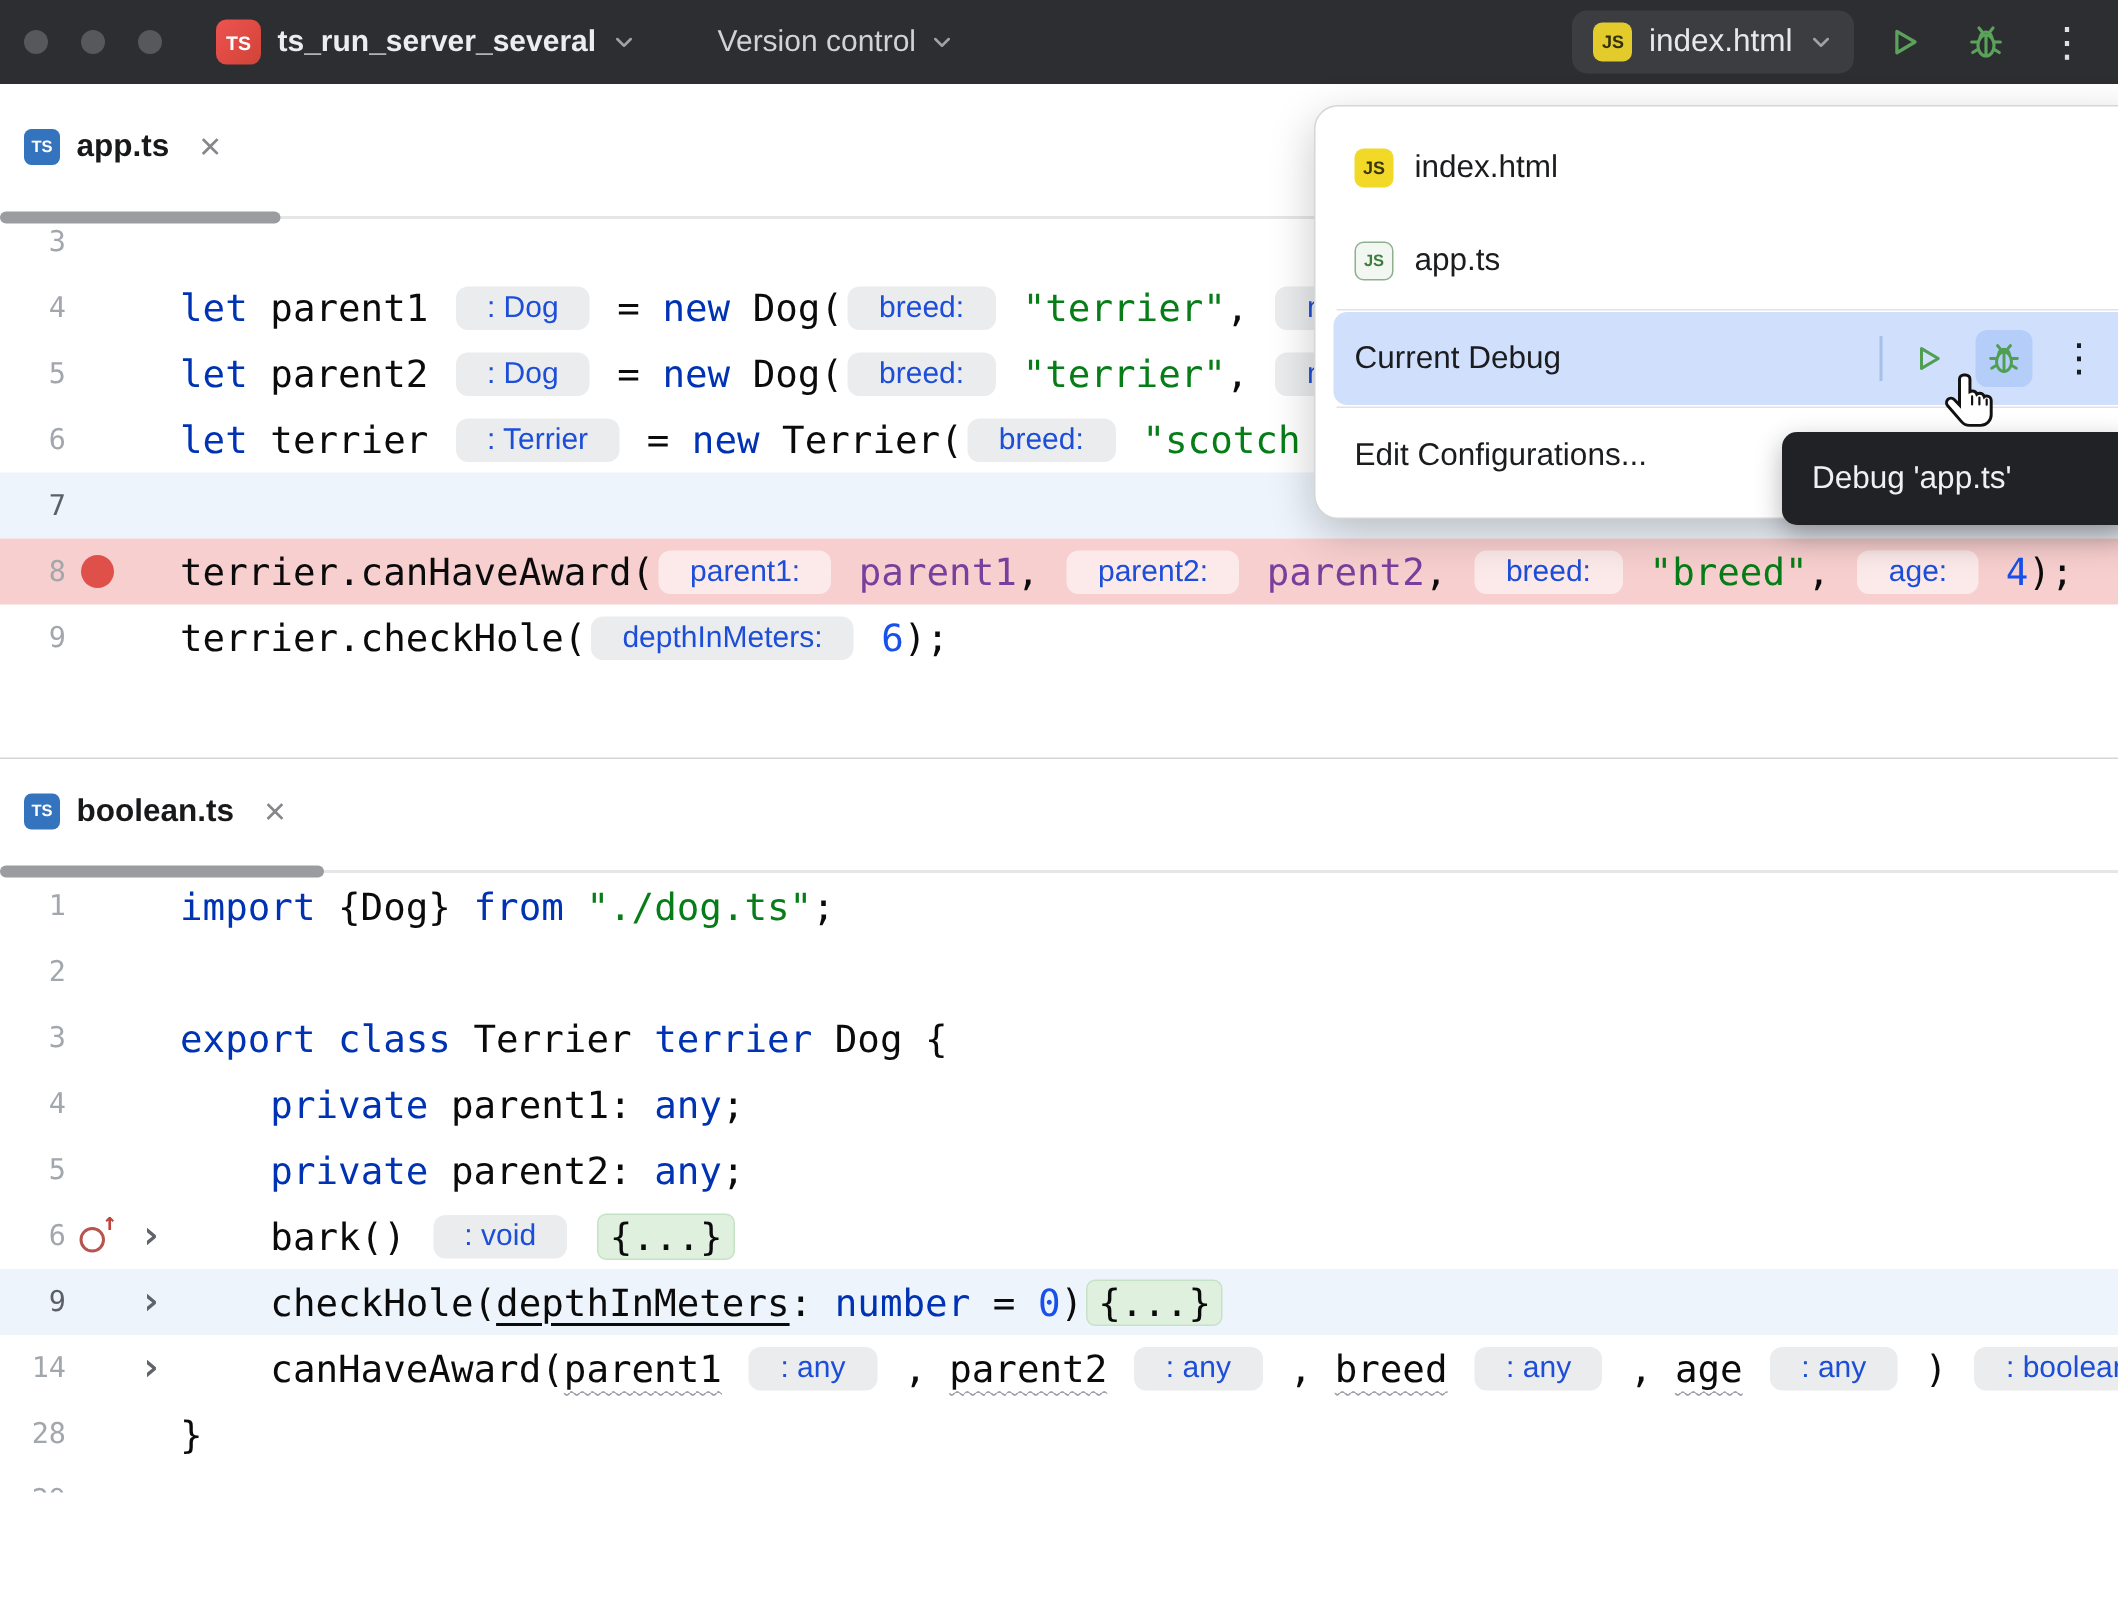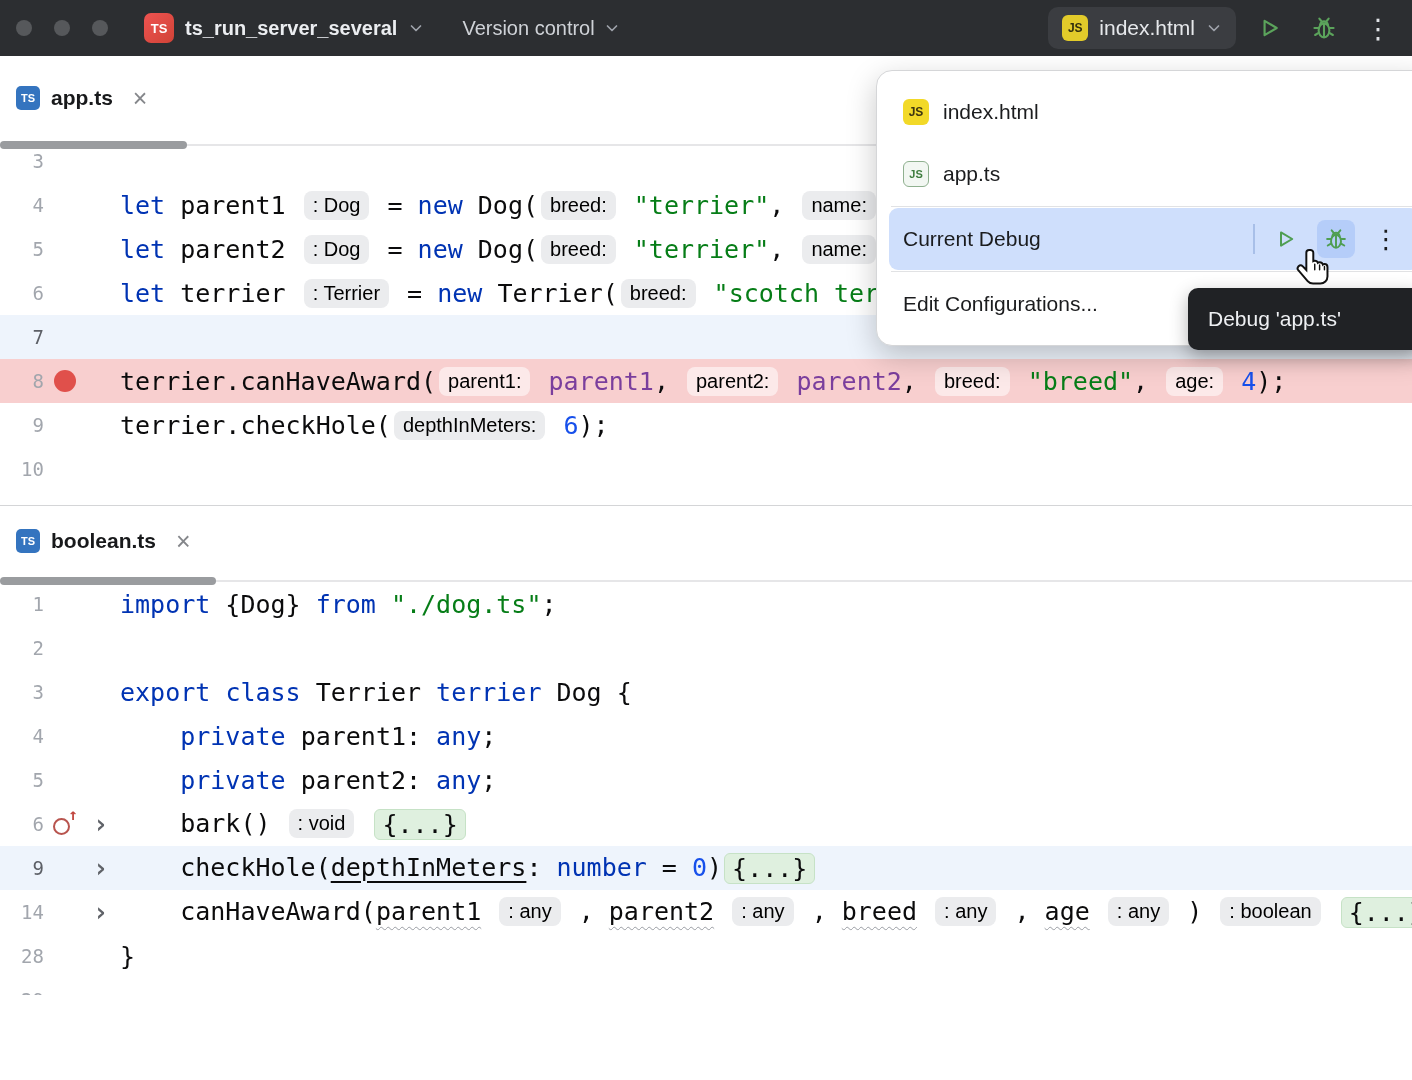--- a/index.html
+++ b/index.html
@@ -15,21 +15,21 @@
     padding:0 14px 0 16px; color:#dfe1e5;
   }
   .traffic { display:flex; gap:22px; margin-right:36px; }
   .dot { width:16px; height:16px; border-radius:50%; background:#56585b; }
   .proj { display:flex; align-items:center; gap:11px; font-size:20px; font-weight:700; color:#ebedf0; cursor:default; }
   .proj-icon {
     width:30px; height:30px; border-radius:7px; background:linear-gradient(135deg,#ee5350,#d04337);
     color:#fff; font-size:13px; font-weight:700; display:grid; place-items:center;
   }
   .chev { color:#9ea2aa; flex:none; }
-  .vcs { display:flex; align-items:center; gap:9px; margin-left:38px; font-size:20px; color:#cfd2d7; }
+  .vcs { display:flex; align-items:center; gap:9px; margin-left:54px; font-size:20px; color:#cfd2d7; }
   .tb-right { margin-left:auto; display:flex; align-items:center; gap:14px; }
   .runconfig {
     display:flex; align-items:center; gap:11px; background:#3b3d41; border-radius:10px;
     padding:8px 14px; font-size:21px; color:#e6e8eb;
   }
   .js-badge {
     width:26px; height:26px; border-radius:6px; background:#e2cb2a; color:#32300f;
     font-weight:800; font-size:12px; display:grid; place-items:center; font-family:"Liberation Sans",sans-serif;
   }
   .tb-btn { width:40px; height:40px; display:grid; place-items:center; background:none; border:none; padding:0; cursor:pointer; }
@@ -58,33 +58,33 @@
   .editor { flex:1; overflow:hidden; font-family:"DejaVu Sans Mono", monospace; font-size:25px; color:#0b0b0c; }
   .pane-top .editor > .line:first-child { margin-top:-11px; }
   .pane-bottom .editor > .line:first-child { margin-top:-4px; }
   .line { display:flex; align-items:center; height:44px; }
   .line.hl-cur { background:#eef4fc; }
   .line.hl-bp { background:#f8cfcf; }
   .lnum { width:44px; flex:none; text-align:right; color:#a2a6ad; font-size:19px; }
   .line.hl-cur .lnum { color:#5c5f66; }
   .lmark { width:42px; flex:none; display:flex; justify-content:center; align-items:center; }
   .lfold { width:29px; flex:none; display:flex; justify-content:center; align-items:center; color:#606369; font-size:26px; font-weight:700; line-height:1; }
-  .lcode { padding-left:5px; white-space:pre; display:flex; align-items:flex-start; }
+  .lcode { padding-left:5px; white-space:pre; display:flex; align-items:center; }
   .bp { width:22px; height:22px; border-radius:50%; background:#e0504b; display:inline-block; }
   .ov-icon { position:relative; width:26px; height:26px; display:inline-block; }
   .ov-icon::before { content:""; position:absolute; left:1px; bottom:2px; width:13px; height:13px; border:2.4px solid #b8544e; border-radius:50%; }
   .ov-icon::after { content:"\2191"; position:absolute; right:0; top:-6px; color:#c0433c; font-size:16px; font-weight:700; }
 
   .seg-t { color:#0b0b0c; }
   .seg-k { color:#0033b3; }
   .seg-s { color:#067d17; }
   .seg-n { color:#1750eb; }
   .seg-v { color:#7a3e9d; }
   .seg-h {
-    background:#ebecee; color:#000000; border-radius:8px; padding:3px 9px; margin:0 3px;
+    background:#ebecee; color:#1d4ed8; border-radius:8px; padding:3px 21px; margin:0 3px;
     font-family:"Liberation Sans", sans-serif; font-size:20px; white-space:pre;
   }
   .line.hl-bp .seg-h { background:rgba(255,255,255,0.55); }
   .seg-f { background:#dff0df; border:1px solid #c6e2c6; color:#0b0b0c; border-radius:6px; padding:0 7px; margin:0 2px; }
   .seg-u { color:#0b0b0c; text-decoration:underline; text-decoration-thickness:1.8px; text-underline-offset:5px; }
   .seg-w { color:#0b0b0c; text-decoration:underline; text-decoration-style:wavy; text-decoration-color:#9a9da3; text-decoration-thickness:1px; text-underline-offset:6px; }
 
   
   .popup {
     position:absolute; left:876px; top:70px; right:-20px; background:#fff;
@@ -207,26 +207,20 @@
             <span class="bp"></span>
           </span>
           <span class="lfold"></span>
           <span class="lcode"><span class="seg-t">terrier.canHaveAward(</span><span class="seg-h">parent1:</span><span class="seg-t"> </span><span class="seg-v">parent1</span><span class="seg-t">, </span><span class="seg-h">parent2:</span><span class="seg-t"> </span><span class="seg-v">parent2</span><span class="seg-t">, </span><span class="seg-h">breed:</span><span class="seg-t"> </span><span class="seg-s">"breed"</span><span class="seg-t">, </span><span class="seg-h">age:</span><span class="seg-t"> </span><span class="seg-n">4</span><span class="seg-t">);</span></span>
         </div>
         <div class="line">
           <span class="lnum">9</span>
           <span class="lmark"></span>
           <span class="lfold"></span>
           <span class="lcode"><span class="seg-t">terrier.checkHole(</span><span class="seg-h">depthInMeters:</span><span class="seg-t"> </span><span class="seg-n">6</span><span class="seg-t">);</span></span>
-        </div>
-        <div class="line">
-          <span class="lnum">10</span>
-          <span class="lmark"></span>
-          <span class="lfold"></span>
-          <span class="lcode"></span>
         </div>
       </div>
   </section>
 
   <section class="pane pane-bottom">
     <div class="tabbar">
       <div class="tab">
         <span class="ts-badge">TS</span>
         <span class="tab-label">boolean.ts</span>
         <span class="tab-close">×</span>

